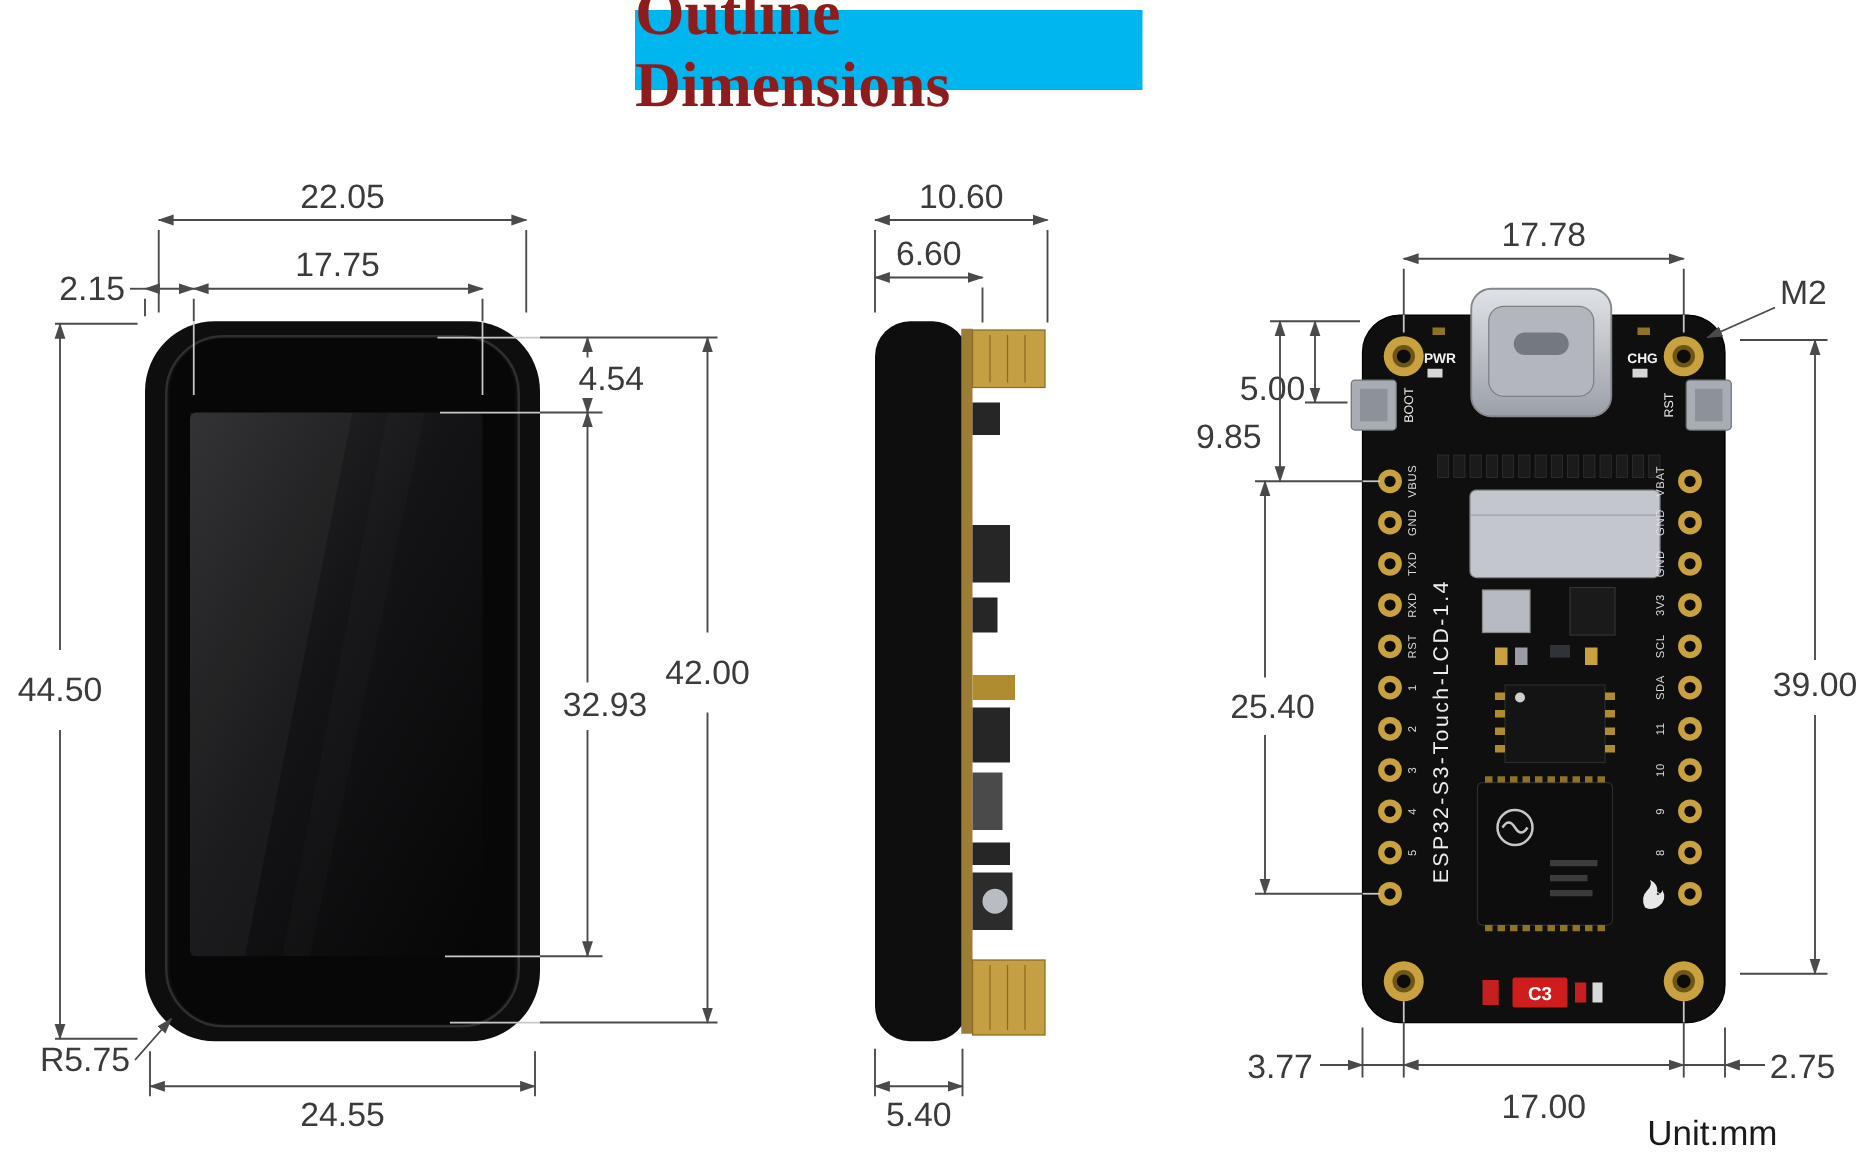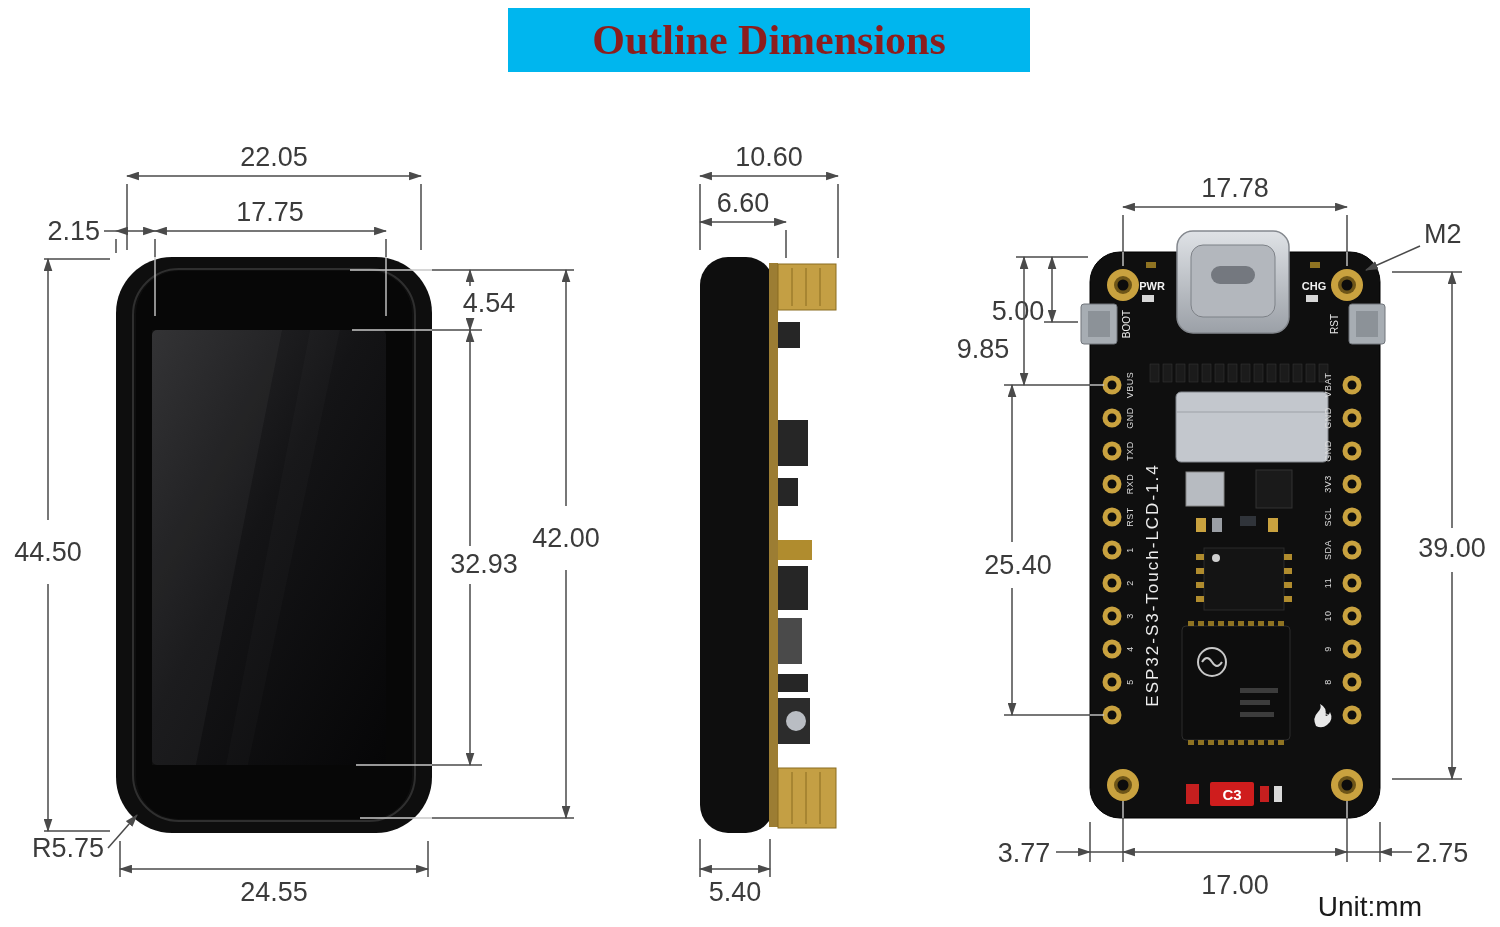--- a/index.html
+++ b/index.html
@@ -1,20 +1,20 @@
 <!DOCTYPE html>
 <html><head>
 <meta charset="utf-8">
 <style>
   html,body{margin:0;padding:0;background:#fff;}
   .canvas{position:relative;width:1500px;height:927px;background:#ffffff;overflow:hidden;
           font-family:"Liberation Sans",sans-serif;}
-  .title-banner{position:absolute;left:508px;top:8px;width:522px;height:64px;background:#00b6ee;
+  .title-banner{position:absolute;left:508px;top:8px;width:406px;height:64px;background:#00b6ee;
           color:#8d1d1d;display:flex;align-items:center;justify-content:center;
-          font-family:"Liberation Serif",serif;font-weight:bold;font-size:42px;}
+          font-family:"Liberation Serif",serif;font-weight:bold;font-size:51px;}
   svg{position:absolute;left:0;top:0;}
   svg text{font-family:"Liberation Sans",sans-serif;}
   .ext{stroke:#4a4a4a;stroke-width:1.5px;}
   .extl{stroke:#c9c9c9;stroke-width:1.4px;}
   .dim{stroke:#4a4a4a;stroke-width:1.5px;fill:none;}
   .dimtxt{font-size:27px;fill:#3b3b3b;}
   .pinlbl{font-size:9px;fill:#dcdcdc;letter-spacing:.5px;}
   .btnlbl{font-size:10px;fill:#e8e8e8;}
   .smalllbl{font-size:11px;fill:#f2f2f2;font-weight:bold;}
   .silk{font-size:17px;fill:#ededed;letter-spacing:2px;}

